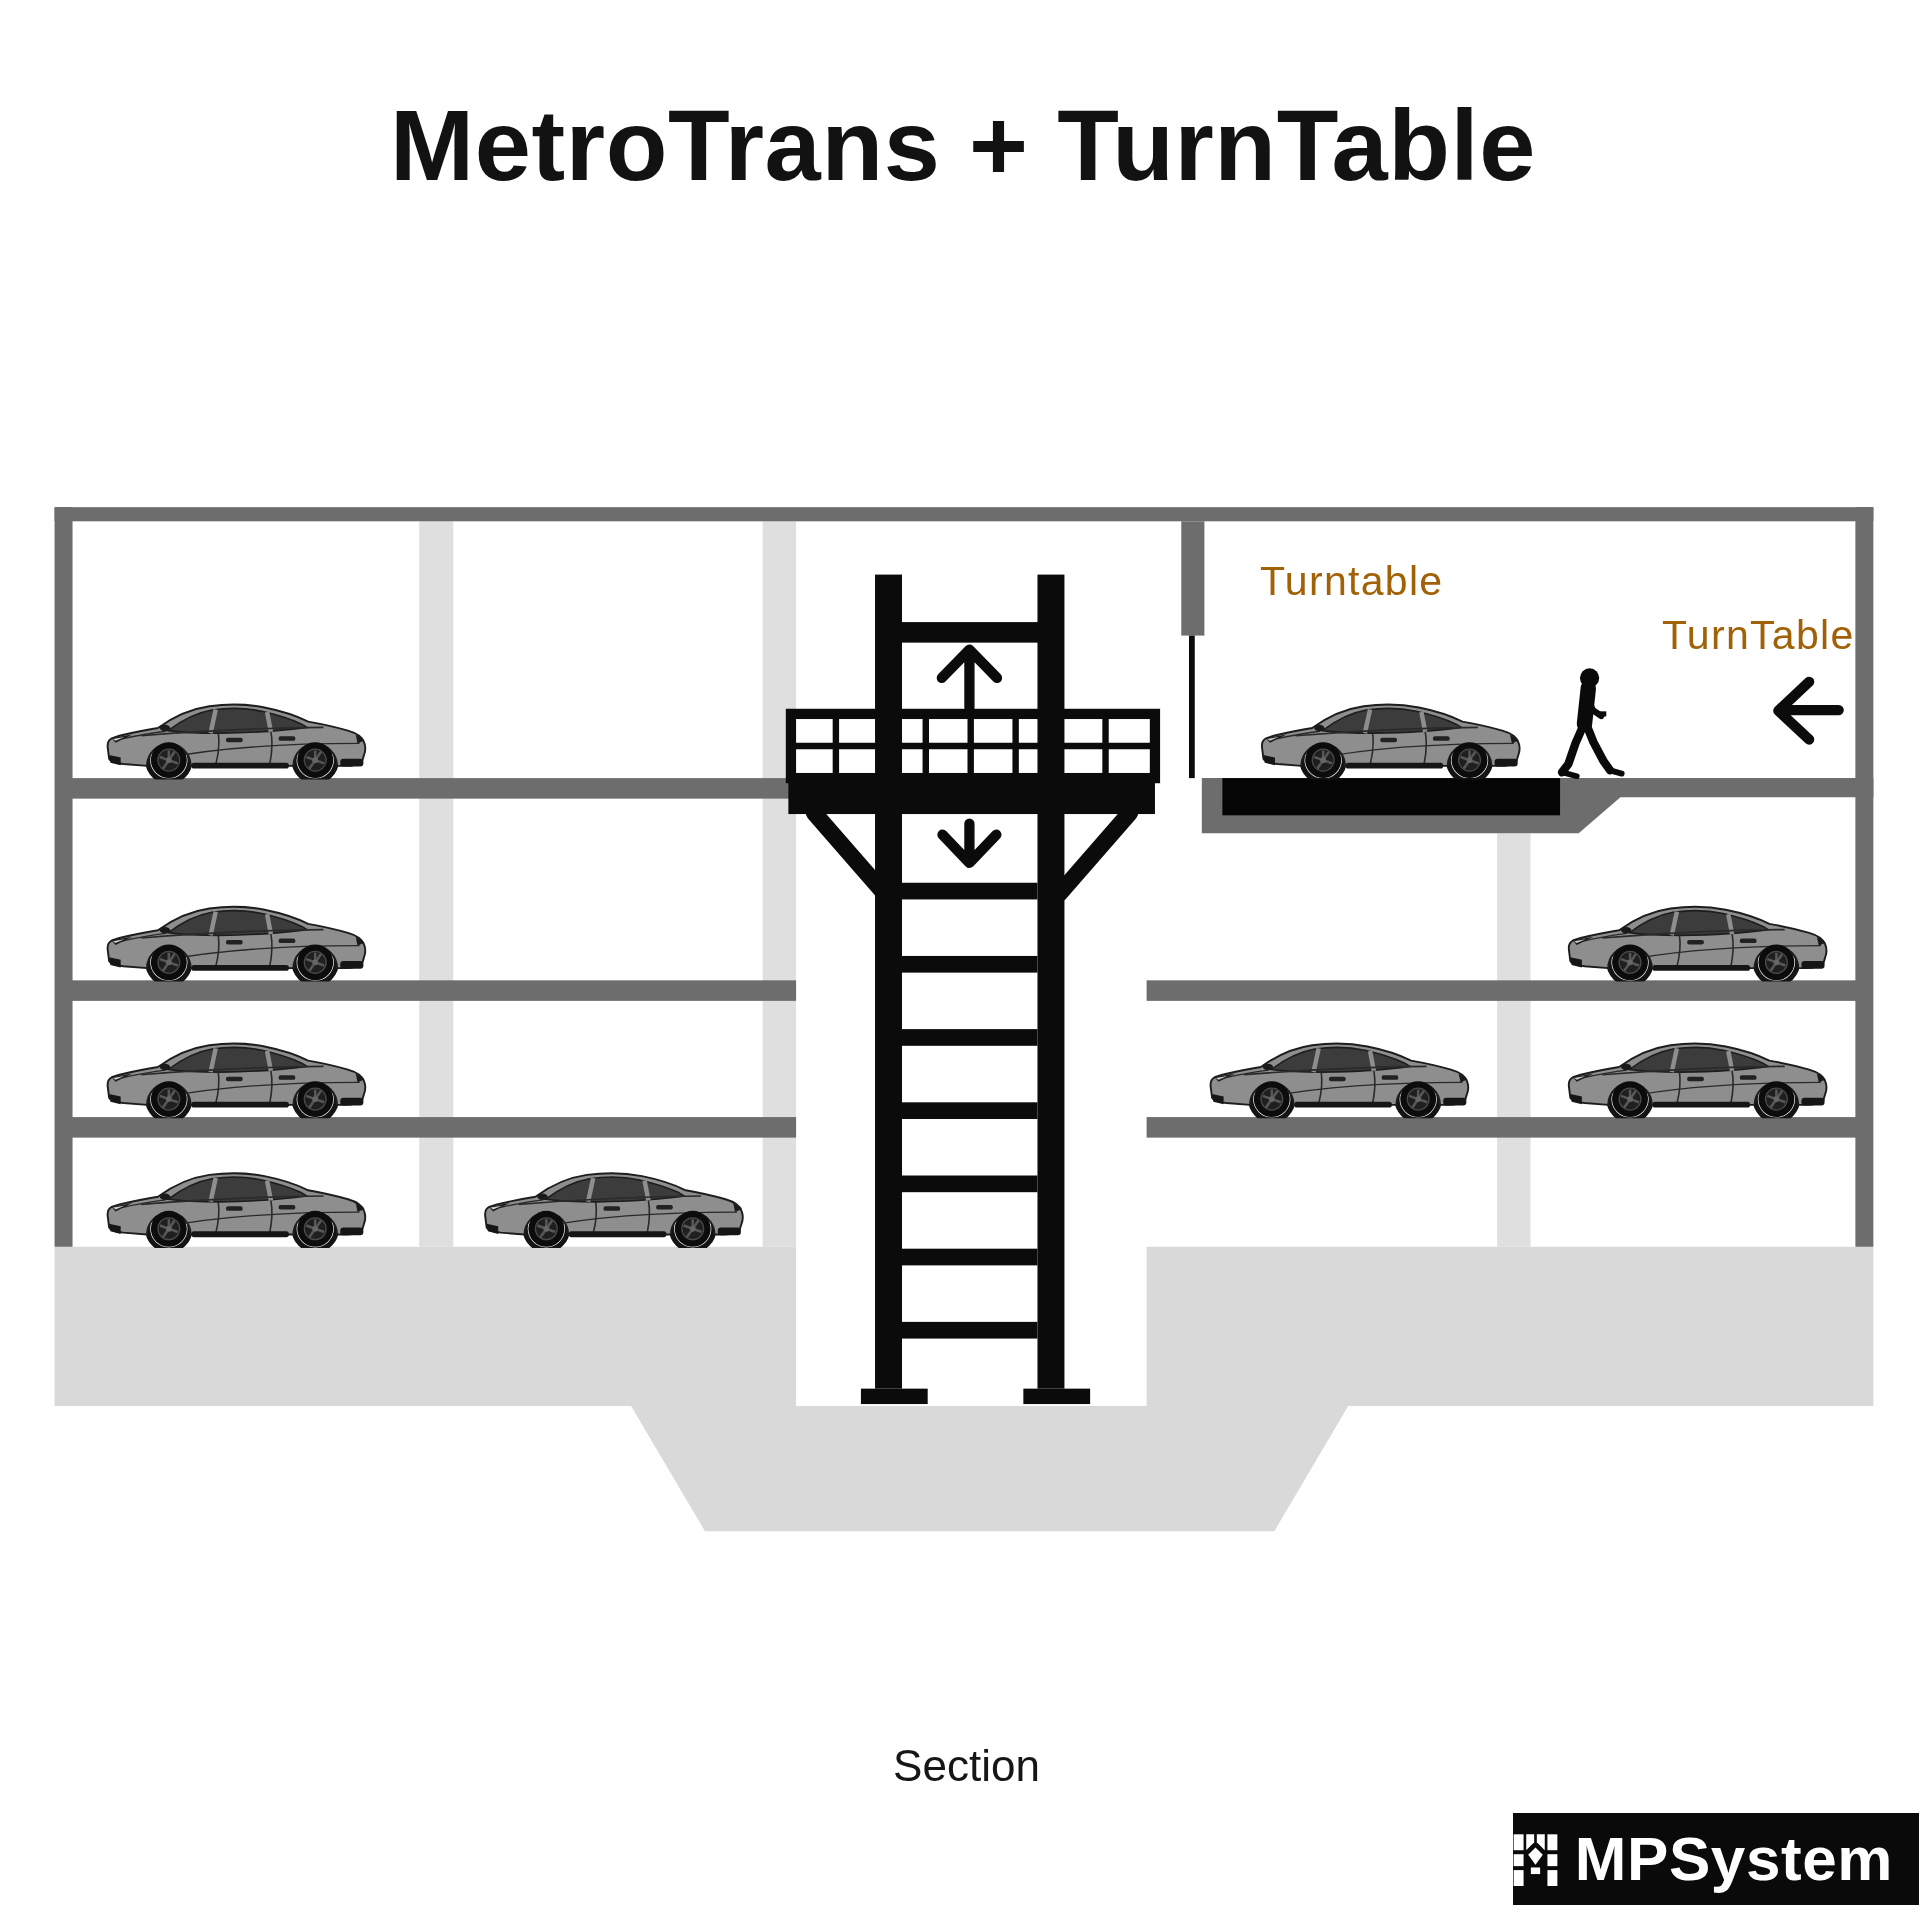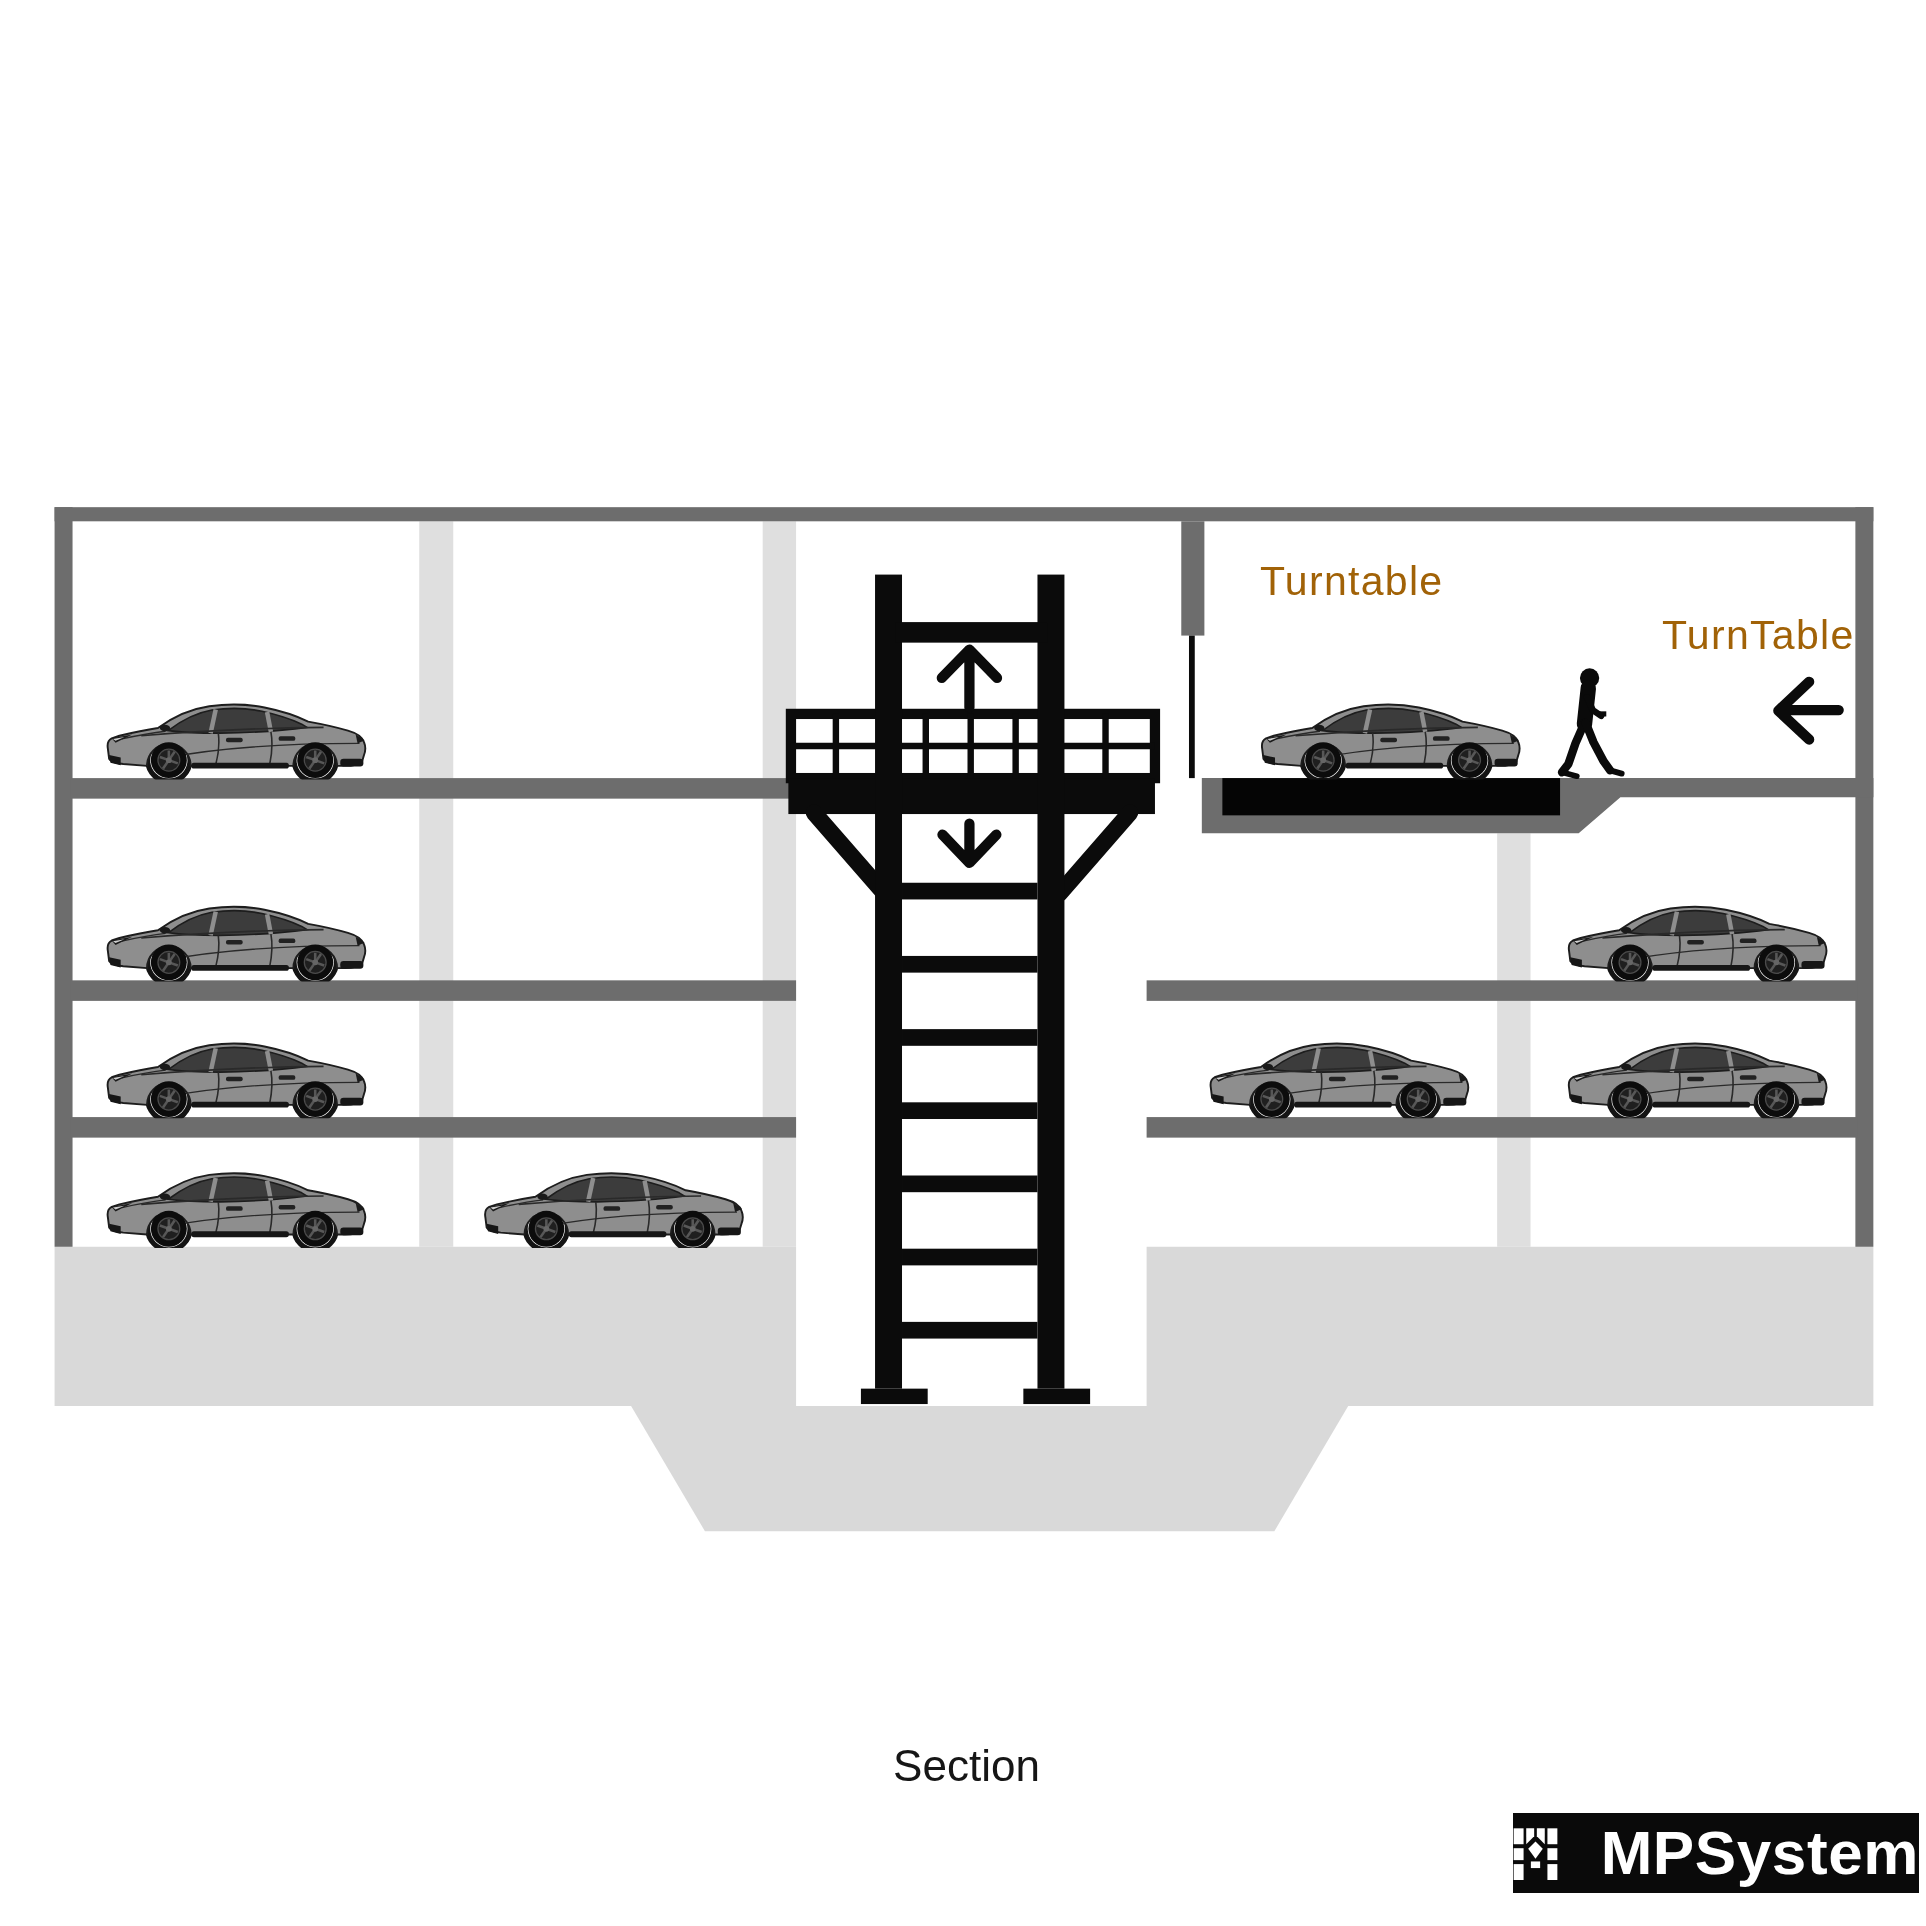--- a/index.html
+++ b/index.html
@@ -15,22 +15,22 @@
     position:absolute;font-size:41px;font-weight:400;color:#a16207;
     letter-spacing:1.3px;line-height:1;
   }
   .label-turntable{left:1260px;top:561px;}
   .label-entrance{left:1662px;top:615px;}
   .section-label{
     position:absolute;left:0;top:1744px;width:1933px;text-align:center;
     font-size:44px;font-weight:400;color:#161616;line-height:1;
   }
   .logo-box{
-    position:absolute;left:1513px;top:1813px;width:406px;height:80px;
-    background:#0a0a0a;display:flex;align-items:center;justify-content:space-between;gap:16.7px;
+    position:absolute;left:1513px;top:1813px;width:406px;height:92px;
+    background:#0a0a0a;display:flex;align-items:center;justify-content:flex-start;gap:16.7px;
   }
   .logo-text{color:#ffffff;font-size:62px;font-weight:700;letter-spacing:0.6px;line-height:1;}
 </style>
 </head>
 <body>
 
 <div class="canvas">
 
   <svg class="scene" viewBox="0 0 3000 3000">
     <defs>
@@ -188,20 +188,21 @@
       <path d="M56 32 L50 88" stroke="#0a0a0a" stroke-width="24" stroke-linecap="round"></path>
       <path d="M54 46 L63 66 L76 75" fill="none" stroke="#0a0a0a" stroke-width="10" stroke-linecap="round" stroke-linejoin="round"></path>
       <rect x="73" y="68" width="11" height="8" fill="#0a0a0a"></rect>
       <path d="M50 86 L36 118 L25 150 L15 163" fill="none" stroke="#0a0a0a" stroke-width="13" stroke-linecap="round" stroke-linejoin="round"></path>
       <path d="M15 163 L38 169" stroke="#0a0a0a" stroke-width="9" stroke-linecap="round"></path>
       <path d="M52 86 L64 116 L80 146 L90 160" fill="none" stroke="#0a0a0a" stroke-width="13" stroke-linecap="round" stroke-linejoin="round"></path>
       <path d="M90 160 L108 165" stroke="#0a0a0a" stroke-width="9" stroke-linecap="round"></path>
     </g>
   </svg>
 
+  <h1 class="page-title">MetroTrans + TurnTable</h1>
 
   <div class="room-label label-turntable">Turntable</div>
   <div class="room-label label-entrance">TurnTable</div>
 
   <div class="section-label">Section</div>
 
   <div class="logo-box">
     <svg width="45" height="53" viewBox="0 0 66 80">
       <g fill="#ffffff">
         <rect x="0" y="2" width="15" height="24"></rect>

